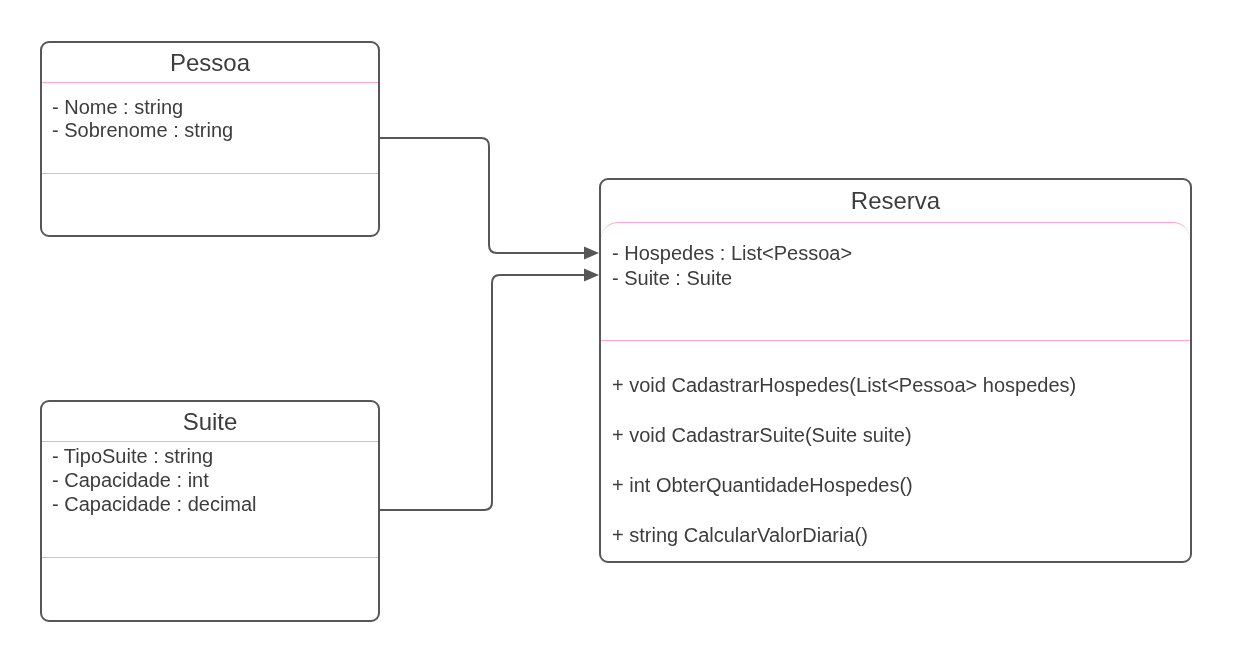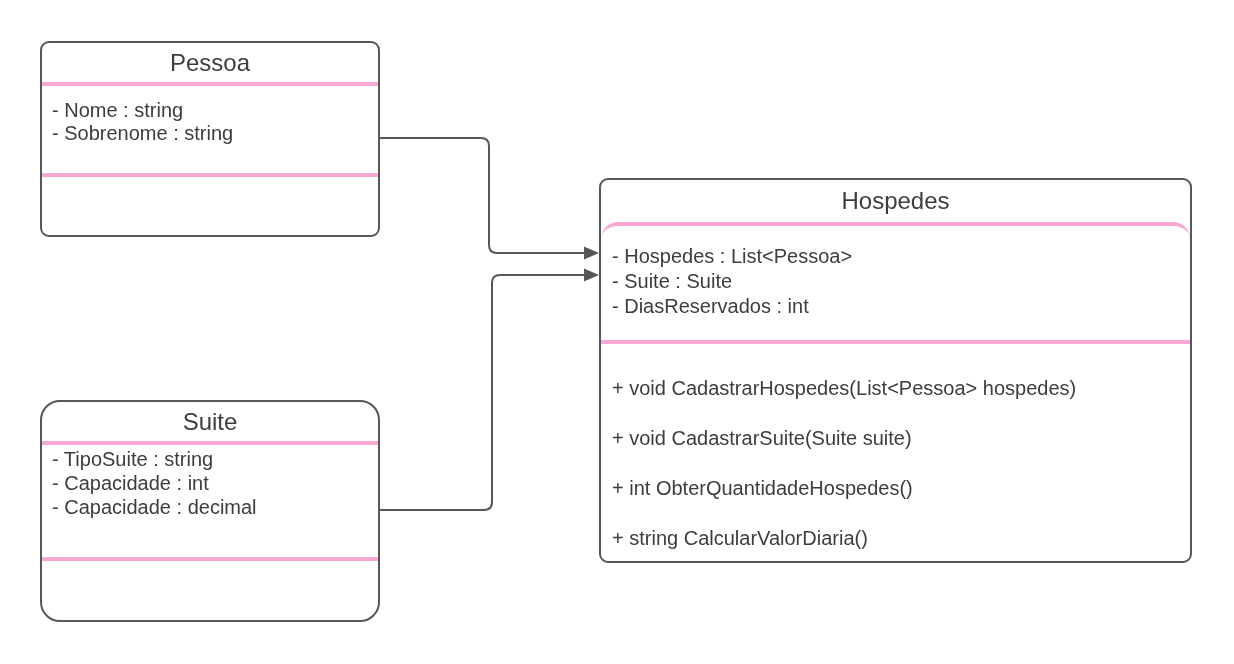--- a/index.html
+++ b/index.html
@@ -33,40 +33,40 @@
     flex-direction: column;
   }
   .uml-title {
     display: flex;
     align-items: center;
     justify-content: center;
     font-size: 24px;
     flex: 0 0 auto;
   }
   .uml-section {
-    border-top: 4px solid #f9a8d4;
+    border-top: 1px solid #f9a8d4;
     box-sizing: border-box;
     flex: 0 0 auto;
     overflow: hidden;
   }
   .uml-section.methods-empty,
   .uml-section.methods {
     flex: 1 1 auto;
   }
   .attr-line, .method-line {
     white-space: nowrap;
   }
 
   
   #class-pessoa { left: 40px; top: 41px; width: 340px; height: 196px; }
   #class-pessoa .uml-title { height: 39px; }
   #class-pessoa .attrs { height: 91px; padding: 13px 0 0 10px; font-size: 20px; line-height: 23px; }
 
   
-  #class-suite { left: 40px; top: 400px; width: 340px; height: 222px; border-radius: 20px; }
+  #class-suite { left: 40px; top: 400px; width: 340px; height: 222px; }
   #class-suite .uml-title { height: 39px; }
   #class-suite .attrs { height: 116px; padding: 2px 0 0 10px; font-size: 20px; line-height: 24px; }
 
   
   #class-reserva { left: 599px; top: 178px; width: 593px; height: 385px; }
   #class-reserva .uml-title { height: 42px; }
   #class-reserva .attrs { height: 118px; padding: 18px 0 0 11px; font-size: 20px; line-height: 25px; border-radius: 17px; }
   #class-reserva .methods { padding: 32px 0 0 11px; font-size: 20px; line-height: 25px; }
   #class-reserva .method-line { margin-bottom: 25px; }
 </style>
@@ -99,25 +99,24 @@
   <div class="uml-title">Suite</div>
   <div class="uml-section attrs">
     <div class="attr-line">- TipoSuite : string</div>
     <div class="attr-line">- Capacidade : int</div>
     <div class="attr-line">- Capacidade : decimal</div>
   </div>
   <div class="uml-section methods-empty"></div>
 </div>
 
 <div class="uml-class" id="class-reserva">
-  <div class="uml-title">Hospedes</div>
+  <div class="uml-title">Reserva</div>
   <div class="uml-section attrs">
     <div class="attr-line">- Hospedes : List&lt;Pessoa&gt;</div>
     <div class="attr-line">- Suite : Suite</div>
-    <div class="attr-line">- DiasReservados : int</div>
   </div>
   <div class="uml-section methods">
     <div class="method-line">+ void CadastrarHospedes(List&lt;Pessoa&gt; hospedes)</div>
     <div class="method-line">+ void CadastrarSuite(Suite suite)</div>
     <div class="method-line">+ int ObterQuantidadeHospedes()</div>
     <div class="method-line">+ string CalcularValorDiaria()</div>
   </div>
 </div>
 
 </body></html>

